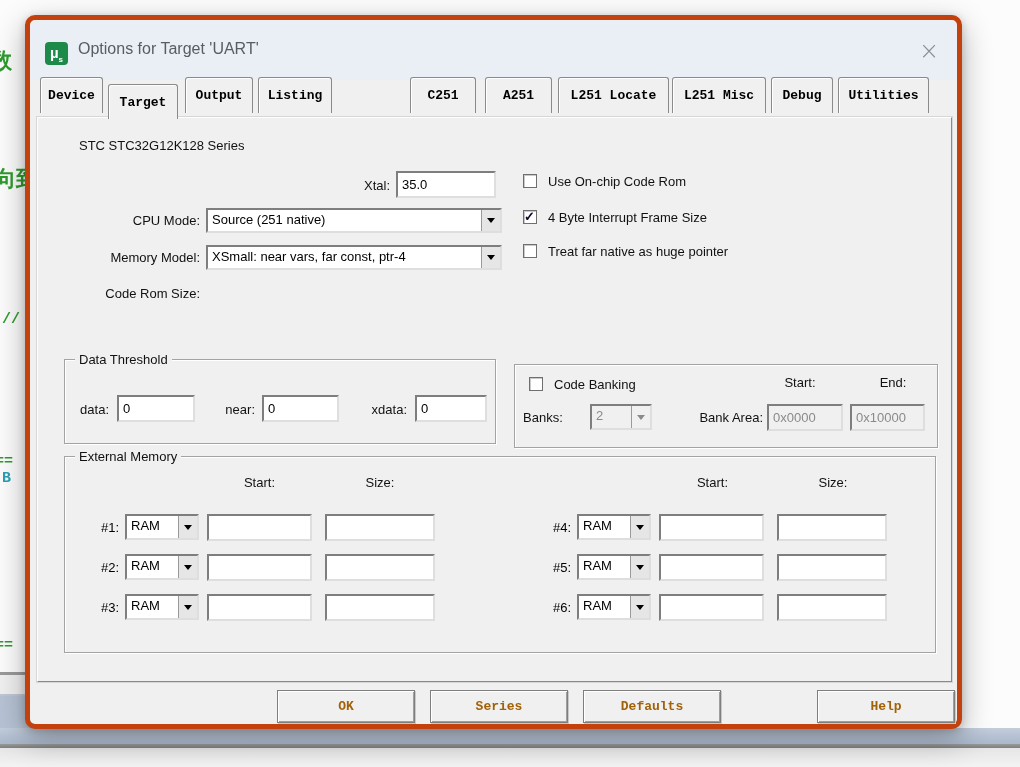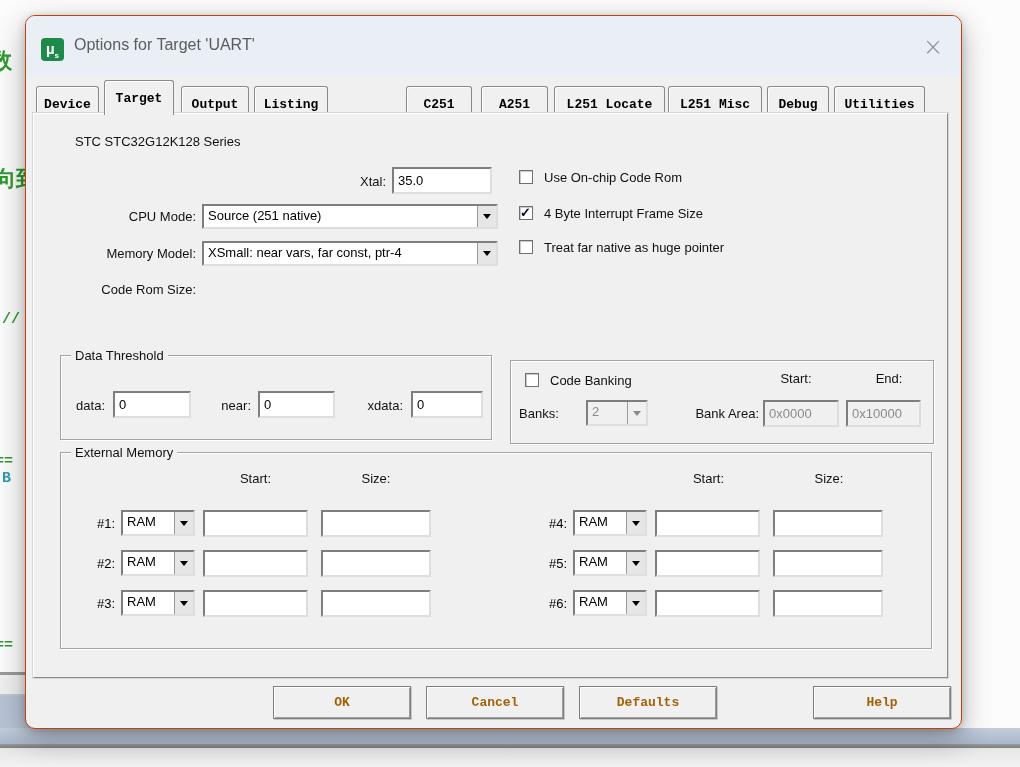--- a/index.html
+++ b/index.html
@@ -7,35 +7,35 @@
   body { background:#fcfcfc; font-family:"Liberation Sans", sans-serif; position:relative; }
 
   
   .bg-frag { position:absolute; font-weight:bold; white-space:pre; }
   .frag-green { color:#2e9b2e; }
   .frag-teal  { color:#2aa0b4; }
   .bg-rect { position:absolute; }
 
   
   .dialog { position:absolute; left:25px; top:15px; width:937px; height:714px;
-    background:#f0f0f0; border:1px solid #c2410c; border-radius:10px;
+    background:#f0f0f0; border:5px solid #c2410c; border-radius:10px;
     box-shadow:0 10px 30px rgba(0,0,0,.30), 0 2px 8px rgba(0,0,0,.18); z-index:10; }
   .titlebar { position:absolute; left:0; top:0; right:0; height:60px;
     background:#e9eff5; border-radius:9px 9px 0 0; }
   .app-icon { position:absolute; left:15px; top:22px; width:23px; height:23px;
     background:#1d8a4a; border-radius:4px; color:#fff; text-align:center;
     font-size:15px; font-weight:bold; line-height:22px; }
   .app-icon sub { font-size:8px; }
   .dlg-title { position:absolute; left:48px; top:20px; font-size:16px; color:#595c60; }
   .close-btn { position:absolute; right:12px; top:16px; width:32px; height:32px;
     font-size:24px; font-weight:300; color:#8b9096; text-align:center; line-height:30px;
     cursor:default; font-family:"DejaVu Sans", sans-serif; }
 
   
-  .tab { position:absolute; top:70px; height:36px; background:#f0f0f0;
+  .tab { position:absolute; top:57px; height:36px; background:#f0f0f0;
     border:1px solid #8a8a8a; border-bottom:none; border-radius:3px 3px 0 0;
     box-shadow:inset 1px 1px 0 #ffffff;
     font-family:"Liberation Mono", monospace; font-weight:bold; font-size:13px;
     display:flex; align-items:center; justify-content:center; color:#000; z-index:2; }
   .tab.active { top:64px; height:35px; z-index:4; }
 
   
   .panel { position:absolute; left:7px; top:97px; width:915px; height:565px;
     background:#f0f0f0; border:1px solid;
     border-color:#ffffff #8a8a8a #8a8a8a #ffffff;
@@ -263,16 +263,16 @@
               <span class="arr"></span>
             </span>
           </div>
         <input class="tin em-start" readonly="" value="" style="">
         <input class="tin em-size" readonly="" value="" style="">
       </div>
     </div>
   </div>
 
   <button class="btn" style="left:247px;">OK</button>
-  <button class="btn" style="left:400px;">Cancel</button>
+  <button class="btn" style="left:400px;">Series</button>
   <button class="btn" style="left:553px;">Defaults</button>
   <button class="btn" style="left:787px;">Help</button>
 </div>
 
 </body></html>

